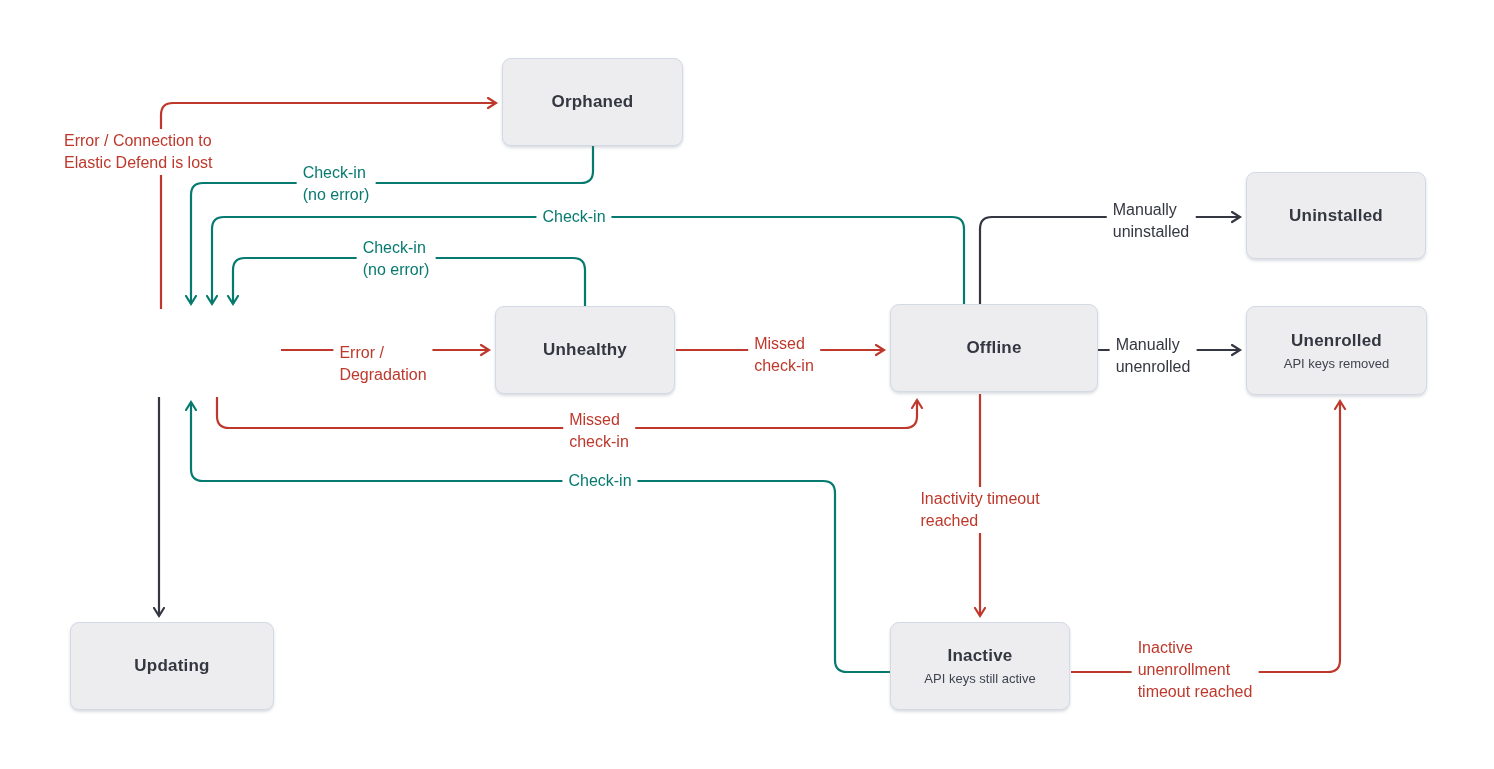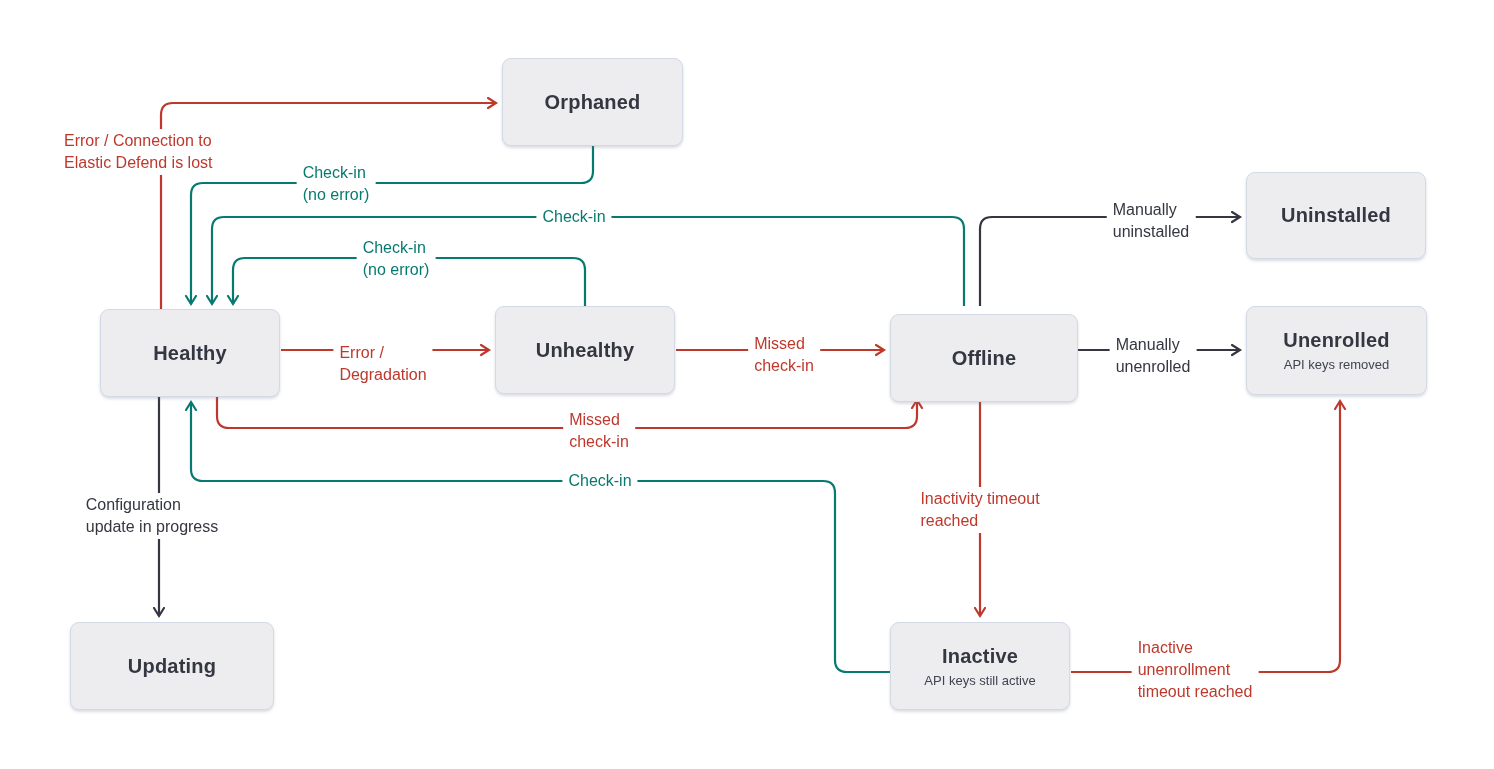--- a/index.html
+++ b/index.html
@@ -35,21 +35,21 @@
   .node{
     position:absolute; z-index:3;
     background:var(--node_fill);
     border:1px solid var(--node_border);
     border-radius:9px;
     box-shadow:0 2px 3px rgba(110,120,140,0.25);
     display:flex; flex-direction:column; align-items:center; justify-content:center;
     gap:5px;
   }
   .node-title{
-    color:var(--dark); font-weight:bold; font-size:20px; letter-spacing:.2px;
+    color:var(--dark); font-weight:bold; font-size:17px; letter-spacing:.2px;
   }
   .node-subtitle{
     color:var(--subtitle); font-size:13px;
   }
 </style>
 </head>
 <body>
 
 <div class="canvas">
 
@@ -133,38 +133,31 @@
     <div>Inactivity timeout</div>
     <div>reached</div>
   </div>
 
   <div class="elabel red" style="left:1195px; top:670px;">
     <div>Inactive</div>
     <div>unenrollment</div>
     <div>timeout reached</div>
   </div>
 
-  <div class="elabel dark" style="left:152px; top:516px;">
-    <div>Configuration</div>
-    <div>update in progress</div>
-  </div>
 
   <div class="node" style="left:502px; top:58px; width:181px; height:88px;">
     <div class="node-title">Orphaned</div>
   </div>
 
-  <div class="node" style="left:100px; top:309px; width:180px; height:88px;">
-    <div class="node-title">Healthy</div>
-  </div>
 
   <div class="node" style="left:495px; top:306px; width:180px; height:88px;text-align:center;">
     <div class="node-title">Unhealthy</div>
   </div>
 
-  <div class="node" style="left:890px; top:314px; width:188px; height:88px;">
+  <div class="node" style="left:890px; top:304px; width:208px; height:88px;">
     <div class="node-title">Offline</div>
   </div>
 
   <div class="node" style="left:1246px; top:172px; width:180px; height:87px;">
     <div class="node-title">Uninstalled</div>
   </div>
 
   <div class="node" style="left:1246px; top:306px; width:181px; height:89px;">
     <div class="node-title">Unenrolled</div>
     <div class="node-subtitle">API keys removed</div>

